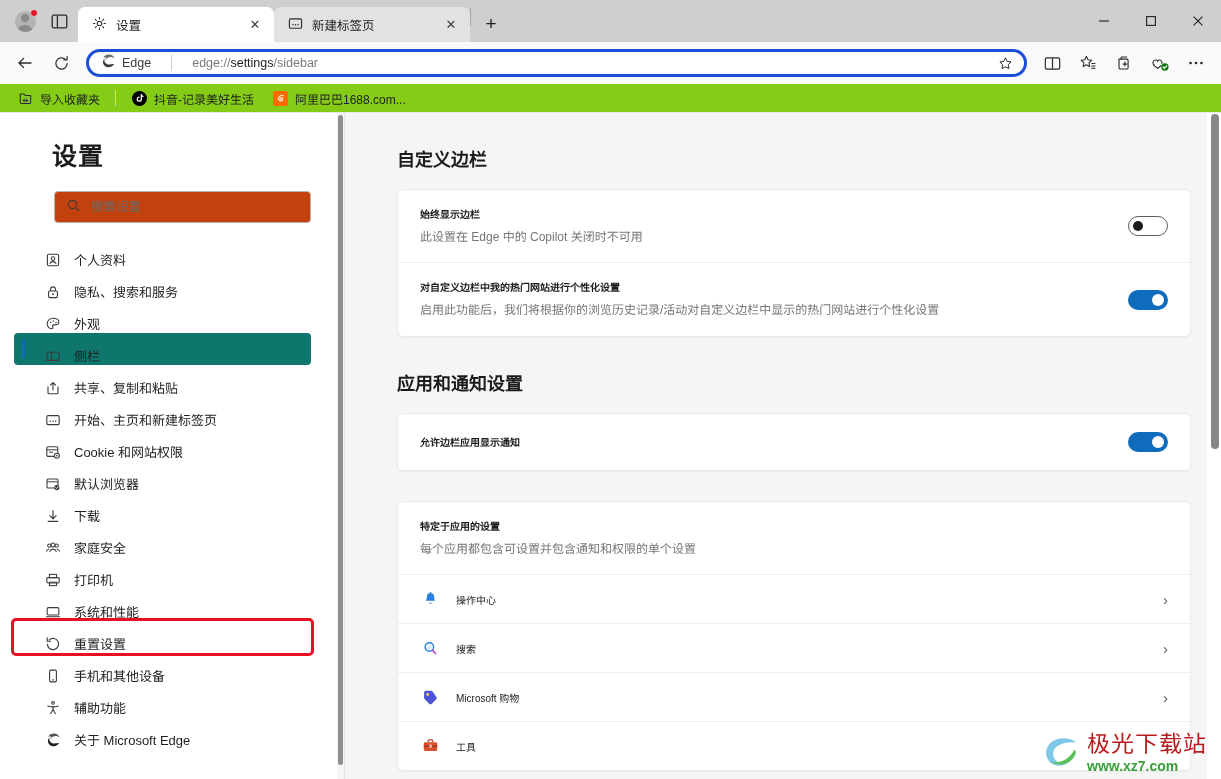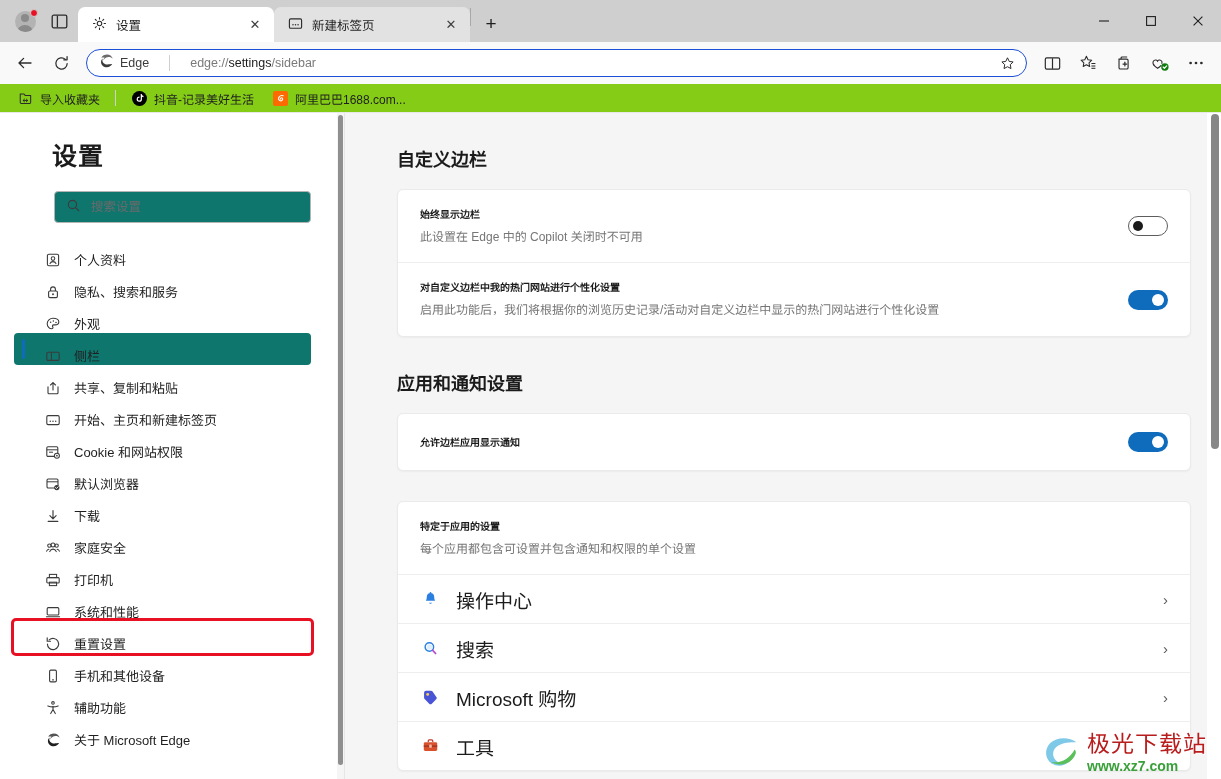--- a/index.html
+++ b/index.html
@@ -65,21 +65,21 @@
   .toolbar {
     height: 42px; background: #f9f9f9; display: flex; align-items: center;
     padding: 0 8px; gap: 2px;
   }
   .tbtn {
     width: 34px; height: 34px; border-radius: 5px;
     display:flex; align-items:center; justify-content:center; color: #2b2b2b;
     flex: none;
   }
   .omnibox {
-    flex: 1; height: 28px; background: #ffffff; border: 1px solid #1d4ed8;
+    flex: 1; height: 28px; background: #ffffff; border: 3px solid #1d4ed8;
     border-radius: 16px; display: flex; align-items: center;
     padding: 0 6px 0 11px; margin: 0 6px; gap: 20px;
   }
   .edge-chip { display: flex; align-items: center; gap: 6px; flex: none; }
   .edge-label { font-size: 12.5px; color: #3b3b3b; }
   .omni-sep { width: 1px; height: 16px; background: #cfcfcf; flex: none; }
   .url { flex: 1; font-size: 12.5px; color: #7a7a7a; white-space: nowrap; overflow: hidden; }
   .url b { color: #1c1c1c; font-weight: 400; }
   .url .u-dim { color: #7a7a7a; }
   .star-btn { width: 26px; height: 26px; display:flex; align-items:center; justify-content:center; flex:none; }
@@ -104,21 +104,21 @@
     width: 344px; background: #ffffff; position: relative;
     padding: 0; overflow: hidden; flex: none;
   }
   .settings-title {
     font-size: 25px; font-weight: 700; color: #1b1b1b;
     padding: 23px 0 0 52px; letter-spacing: 1px;
   }
   .search-box {
     margin: 19px 33px 0 54px; height: 32px; border: 1px solid #b4b4b4;
     border-radius: 4px; display: flex; align-items: center; gap: 10px; padding: 0 11px;
-    background: #0f766e;
+    background: #c2410c;
   }
   .search-input {
     border: none; outline: none; flex: 1; font-size: 12.5px; color: #1f1f1f;
     font-family: inherit; background: transparent;
   }
   .search-input::placeholder { color: #6a6a6a; }
   .navlist { margin-top: 14px; }
   .navitem {
     height: 32px; display: flex; align-items: flex-end; gap: 15px;
     padding-left: 60px; margin: 0 33px 0 14px; border-radius: 4px;
@@ -182,21 +182,21 @@
   .toggle.on::after {
     content: ""; position: absolute; right: 4px; top: 50%; transform: translateY(-50%);
     width: 12px; height: 12px; border-radius: 50%; background: #ffffff;
   }
 
   .approw {
     display: flex; align-items: center; padding: 0 22px; height: 49px;
     border-top: 1px solid #eeeeee; gap: 16px;
   }
   .app-ico { width: 20px; height: 20px; display:flex; align-items:center; justify-content:center; flex:none; }
-  .app-name { flex: 1; font-size: 19px; color: #1b1b1b; }
+  .app-name { flex: 1; font-size: 10px; color: #1b1b1b; }
   .chev { color: #5a5a5a; font-size: 15px; flex: none; }
 
   .main-scroll {
     position: absolute; right: 0; top: 0; width: 14px; height: 666px; background: #ffffff;
   }
   .main-thumb {
     position: absolute; right: 2px; top: 1px; width: 8px; height: 335px;
     background: #878787; border-radius: 4px;
   }
 

